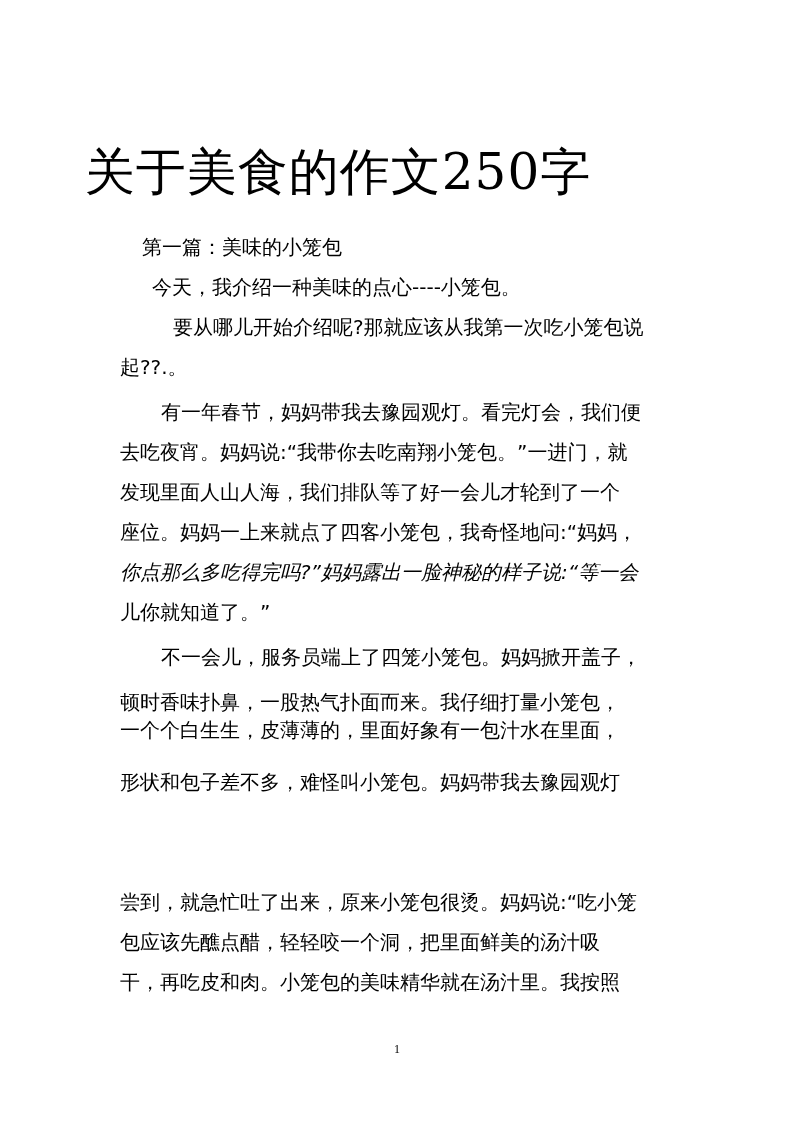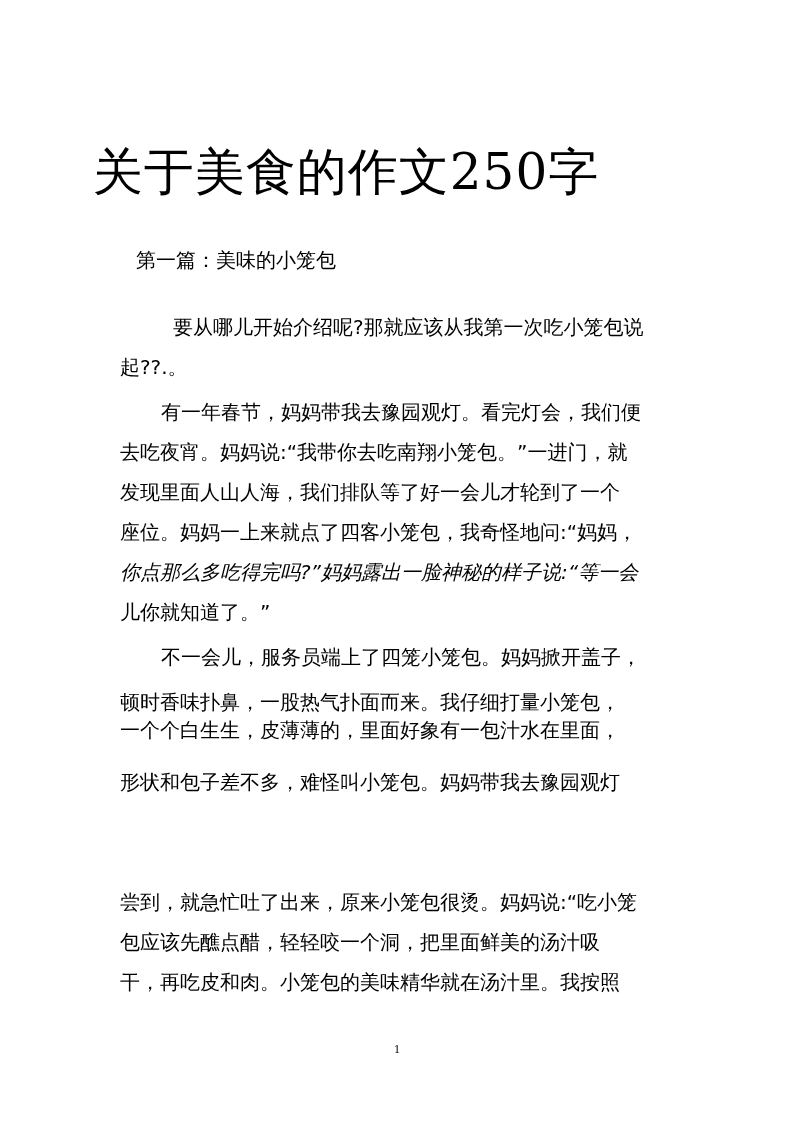--- a/index.html
+++ b/index.html
@@ -1,40 +1,41 @@
 <!DOCTYPE html>
 <html><head>
 <meta charset="utf-8">
 <style>
   html, body { margin: 0; padding: 0; background: #ffffff; }
   body { width: 794px; height: 1123px; position: relative; overflow: hidden; }
   .page { position: absolute; left: 0; top: 0; width: 794px; height: 1123px; background: #fff; }
   .title {
-    position: absolute; left: 16px; top: 140px; width: 660px; text-align: center;
+    position: absolute; left: 8px; top: 140px; width: 660px; text-align: center;
     font-family: "DejaVu Serif", "Liberation Serif", serif;
     font-size: 50px; line-height: 64px; color: #000; letter-spacing: 1px;
   }
   .line {
     position: absolute; left: 120px; white-space: nowrap;
     font-family: "DejaVu Sans", "Liberation Sans", sans-serif;
     font-size: 20px; line-height: 28px; color: #000;
   }
   .pagenum {
     position: absolute; left: 0; width: 794px; top: 1042px; text-align: center;
     font-family: "Liberation Serif", serif; font-size: 12px; color: #000;
   }
 </style>
 </head>
 <body>
 
 <div class="page">
   <div class="title">关于美食的作文250字</div>
 
-  <div class="line" style="left:136px; top:233px;margin-top:13px;">第一篇：美味的小笼包</div>
+  <div class="line" style="left:142px; top:233px;">第一篇：美味的小笼包</div>
 
+  <div class="line" style="left:152px; top:273px;">今天，我介绍一种美味的点心----小笼包。</div>
   <div class="line" style="left:173px; top:313px;">要从哪儿开始介绍呢?那就应该从我第一次吃小笼包说</div>
   <div class="line" style="left:120px; top:353px;">起??.。</div>
 
   <div class="line" style="left:161px; top:398px;">有一年春节，妈妈带我去豫园观灯。看完灯会，我们便</div>
   <div class="line" style="left:120px; top:478px;">发现里面人山人海，我们排队等了好一会儿才轮到了一个</div>
   <div class="line" style="left:120px; top:438px;">去吃夜宵。妈妈说:“我带你去吃南翔小笼包。”一进门，就</div>
   <div class="line" style="left:120px; top:518px;">座位。妈妈一上来就点了四客小笼包，我奇怪地问:“妈妈，</div>
   <div class="line" style="left:120px; top:558px;font-style:italic;">你点那么多吃得完吗?”妈妈露出一脸神秘的样子说:“等一会</div>
   <div class="line" style="left:120px; top:598px;">儿你就知道了。”</div>
 

